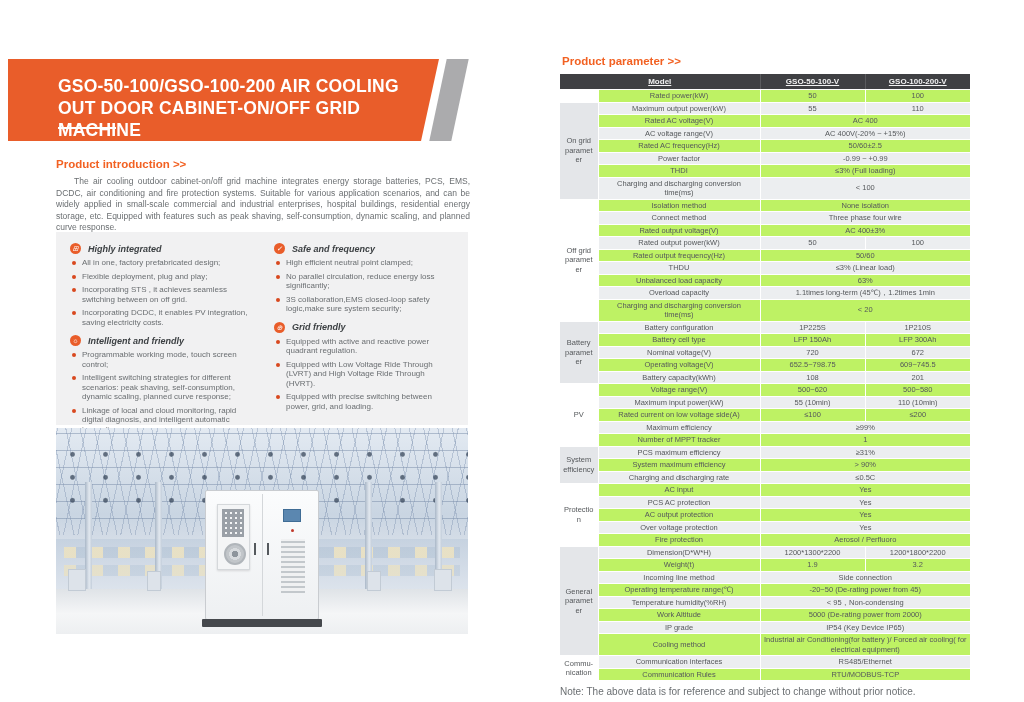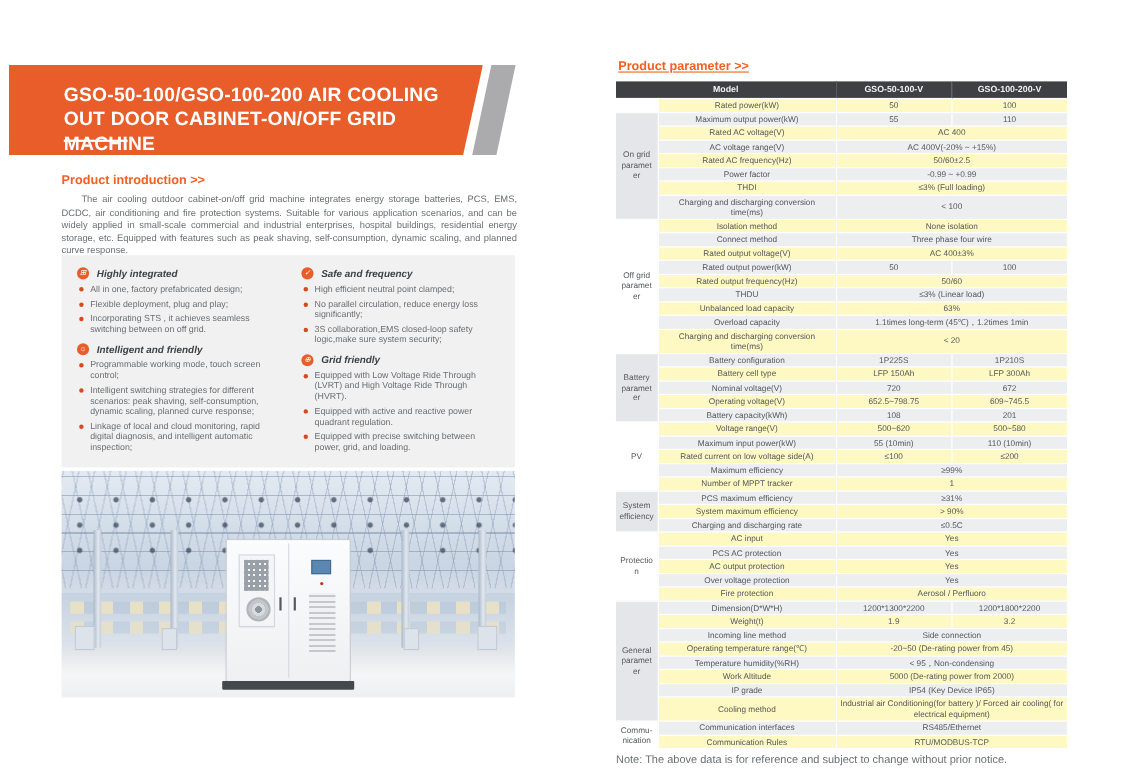--- a/index.html
+++ b/index.html
@@ -10,21 +10,21 @@
   .banner{position:absolute;left:8px;top:59px;width:431px;height:82px;background:#E95D2A;
           clip-path:polygon(0 0,100% 0,calc(100% - 18px) 100%,0 100%);}
   .banner-text{position:absolute;left:50px;top:16px;color:#fff;font-weight:bold;
                font-size:17.5px;line-height:22px;letter-spacing:.2px;}
   .banner-underline{position:absolute;left:50px;top:68px;width:58px;height:2px;background:#fff;}
   .banner-accent{position:absolute;left:438px;top:59px;width:22px;height:82px;background:#ABABAD;
                  transform:skewX(-12deg);}
 
   .sec-heading{position:absolute;font-size:11.5px;font-weight:bold;color:#F26122;margin:0;}
   #intro-heading{left:56px;top:158px;}
-  #param-heading{left:562px;top:55px;text-decoration:underline;}
+  #param-heading{left:562px;top:55px;}
 
   .intro-body{position:absolute;left:56px;top:176px;width:414px;margin:0;
               font-size:8.5px;line-height:11.5px;color:#6b6f72;text-align:justify;text-indent:18px;}
 
   .features{position:absolute;left:56px;top:232px;width:412px;height:193px;background:#F1F1F2;
             box-sizing:border-box;padding:9px 14px;display:flex;gap:24px;}
   .feat-col{flex:1;min-width:0;}
   .feat-section{margin-bottom:8px;}
   .feat-head{display:flex;align-items:center;gap:7px;margin:2px 0 4px 0;font-style:italic;}
   .feat-icon{width:11px;height:11px;border-radius:50%;background:#E95D2A;color:#fff;
@@ -74,24 +74,24 @@
     background:repeating-linear-gradient(0deg,#c3c8cc 0 2px,#f0f1f2 2px 5px);}
   .cab-handle{position:absolute;width:2px;height:12px;background:#55595d;top:52px;}
   .cab-handle.h1{left:48px;} .cab-handle.h2{left:61px;}
 
   
   .param-wrap{position:absolute;left:560px;top:74px;width:410px;}
   table.params{border-collapse:collapse;width:410px;table-layout:fixed;}
   table.params th,table.params td{font-size:7.5px;line-height:9.5px;padding:1px 3px;
     text-align:center;vertical-align:middle;border-bottom:1px solid #fff;word-wrap:break-word;}
   table.params thead th{background:#3F4043;color:#f2f2f2;font-weight:bold;height:13px;font-size:8px;
-    border-left:1px solid #5a5b5e;}
+    border-left:1px solid #5a5b5e;text-decoration:underline;}
   table.params thead th:first-child{border-left:none;}
   tr.alt td{background:#ECEEF0;}
-  tr.plain td{background:#fef9c3;}
+  tr.plain td{background:#bef264;}
   td.group{background:#FFFFFF !important;color:#55585b;border-right:1px solid #fff;font-size:7.5px;}
   td.group.shaded{background:#E4E6E9 !important;}
   td.val{border-left:1px solid #fff;}
   .note{margin-top:5px;font-size:10px;color:#6b6f72;}
 </style>
 </head>
 <body>
 
 <div class="page">
 
@@ -119,20 +119,24 @@
             <span class="feat-text">All in one, factory prefabricated design;</span>
           </div>
           <div class="feat-bullet">
             <span class="feat-dot"></span>
             <span class="feat-text">Flexible deployment, plug and play;</span>
           </div>
           <div class="feat-bullet">
             <span class="feat-dot"></span>
             <span class="feat-text">Incorporating STS , it achieves seamless switching between on off grid.</span>
           </div>
+          <div class="feat-bullet">
+            <span class="feat-dot"></span>
+            <span class="feat-text">Incorporating DCDC, it enables PV integration, saving electricity costs.</span>
+          </div>
         </div>
         <div class="feat-section">
           <div class="feat-head">
             <span class="feat-icon">☼</span>
             <span class="feat-title">Intelligent and friendly</span>
           </div>
           <div class="feat-bullet">
             <span class="feat-dot"></span>
             <span class="feat-text">Programmable working mode, touch screen control;</span>
           </div>
@@ -165,25 +169,25 @@
             <span class="feat-text">3S collaboration,EMS closed-loop safety logic,make sure system security;</span>
           </div>
         </div>
         <div class="feat-section">
           <div class="feat-head">
             <span class="feat-icon">⊕</span>
             <span class="feat-title">Grid friendly</span>
           </div>
           <div class="feat-bullet">
             <span class="feat-dot"></span>
+            <span class="feat-text">Equipped with active and reactive power quadrant regulation.</span>
+          </div>
+          <div class="feat-bullet">
+            <span class="feat-dot"></span>
             <span class="feat-text">Equipped with Low Voltage Ride Through (LVRT) and High Voltage Ride Through (HVRT).</span>
-          </div>
-          <div class="feat-bullet">
-            <span class="feat-dot"></span>
-            <span class="feat-text">Equipped with active and reactive power quadrant regulation.</span>
           </div>
           <div class="feat-bullet">
             <span class="feat-dot"></span>
             <span class="feat-text">Equipped with precise switching between power, grid, and loading.</span>
           </div>
         </div>
       </div>
     </div>
 
   <div class="photo">

